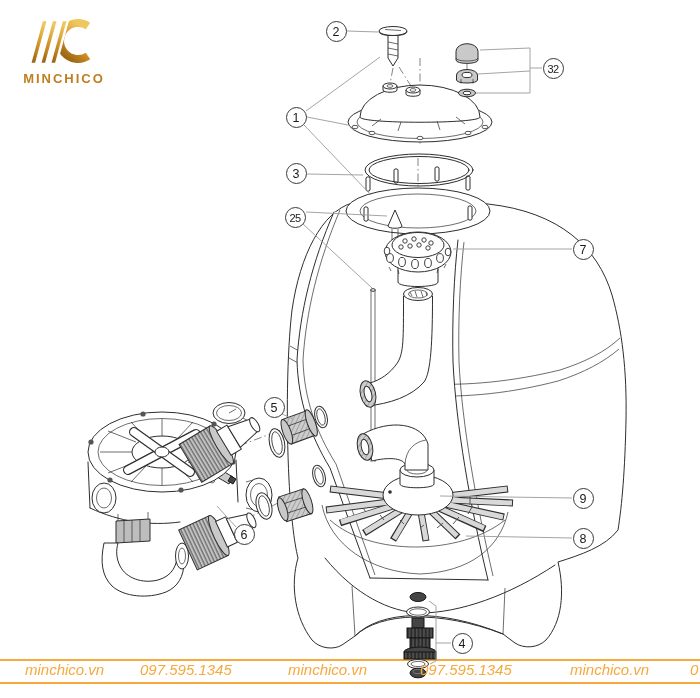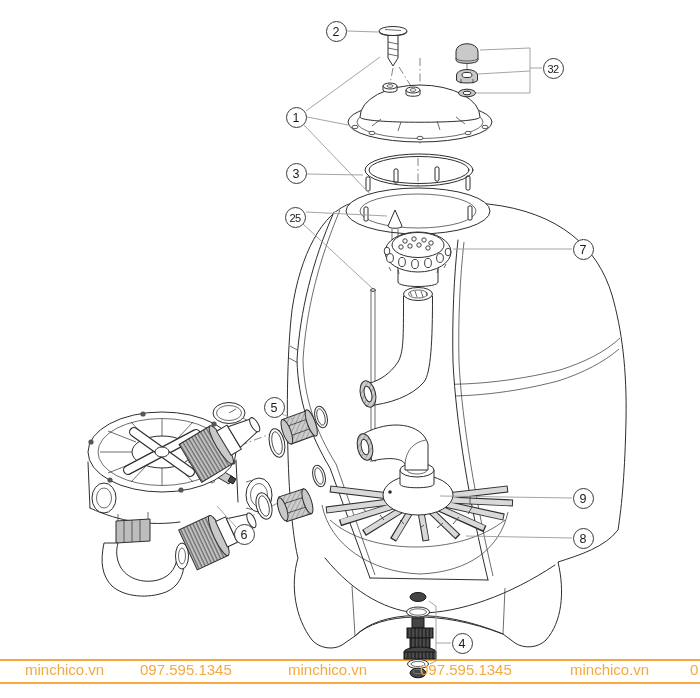--- a/index.html
+++ b/index.html
@@ -14,37 +14,55 @@
   
   svg.diagram{position:absolute;left:0;top:0;z-index:2;}
   
   #leader-layer{position:absolute;left:0;top:0;z-index:3;pointer-events:none;}
   .balloon{position:absolute;width:21px;height:21px;border:1.3px solid #3a3a3a;border-radius:50%;
            background:#fff;color:#1a1a1a;font-size:12.5px;line-height:21px;text-align:center;
            z-index:4;box-sizing:border-box;}
   .balloon.wide{font-size:11px;letter-spacing:-0.5px;}
   
   .footline{position:absolute;left:0;width:700px;height:0;border-top:2px solid #f6a93c;z-index:1;}
-  #footer-text{position:absolute;left:0;top:661px;width:700px;height:20px;z-index:6;}
+  #footer-text{position:absolute;left:0;top:661px;width:700px;height:20px;z-index:6;font-style:italic;}
   #footer-text span{position:absolute;top:0;font-size:15px;color:#f6a93c;white-space:nowrap;}
   .ln{fill:none;stroke:#2e2e2e;stroke-width:1;stroke-linecap:round;stroke-linejoin:round;}
   .lt{fill:none;stroke:#2e2e2e;stroke-width:.7;}
   .wh{fill:#ffffff;stroke:#2e2e2e;stroke-width:1;stroke-linejoin:round;}
   .gy{fill:#c9c9c9;stroke:#2e2e2e;stroke-width:1;}
   .dk{fill:#454545;stroke:#161616;stroke-width:1;}
   .dd{fill:none;stroke:#666;stroke-width:.8;stroke-dasharray:8 3 1.5 3;}
 </style>
 </head>
 <body>
 
 <div id="stage">
 
   <div class="footline" style="top:659px"></div>
   <div class="footline" style="top:682px"></div>
 
+  <div id="logo">
+    <svg class="mono" width="84" height="58" viewBox="0 0 84 58">
+      <defs>
+        <linearGradient id="gold" x1="0" y1="1" x2="0.6" y2="0">
+          <stop offset="0" stop-color="#8a5a10"></stop>
+            <stop offset="0.5" stop-color="#cf9026"></stop>
+            <stop offset="1" stop-color="#f0c75e"></stop>
+        </linearGradient>
+      </defs>
+      <path d="M 66,14 A 18 18 0 1 0 66,44" fill="none" stroke="url(#gold)" stroke-width="8"></path>
+      <g stroke="#fff" stroke-width="2.4">
+        <path d="M 8,52 L 20,8 L 26,8 L 14,52 Z" fill="url(#gold)"></path>
+        <path d="M 18,52 L 30,8 L 36,8 L 24,52 Z" fill="url(#gold)"></path>
+        <path d="M 28,52 L 40,8 L 46,8 L 34,52 Z" fill="url(#gold)"></path>
+      </g>
+    </svg>
+    <div class="name">MINCHICO</div>
+  </div>
 
   <svg class="diagram" width="700" height="698" viewBox="0 0 700 698">
     <defs>
       <pattern id="hatch45" width="4" height="4" patternUnits="userSpaceOnUse" patternTransform="rotate(45)">
         <rect width="4" height="4" fill="#cdcdcd"></rect>
           <line x1="0" y1="0" x2="0" y2="4" stroke="#7a7a7a" stroke-width="1.1"></line>
       </pattern>
       <pattern id="ribs" width="3.4" height="6" patternUnits="userSpaceOnUse">
         <rect width="3.4" height="6" fill="#c2c2c2"></rect>
           <line x1="1" y1="0" x2="1" y2="6" stroke="#636363" stroke-width="1.2"></line>

